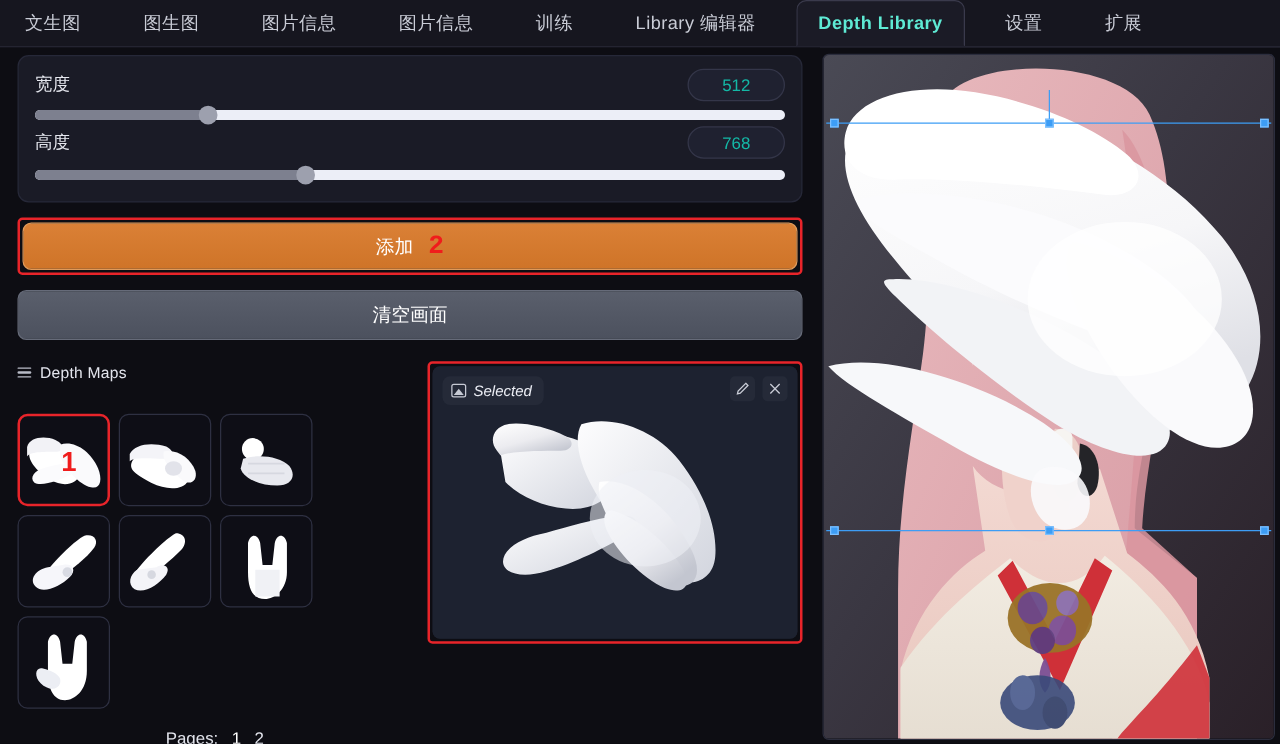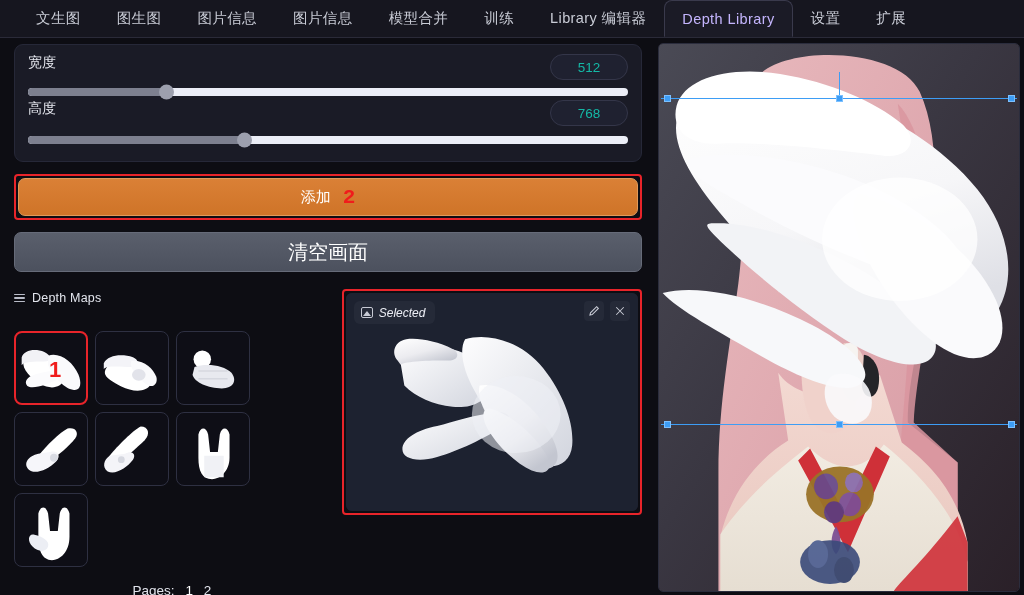--- a/index.html
+++ b/index.html
@@ -9,57 +9,57 @@
     font-family: "Liberation Sans", "DejaVu Sans", sans-serif;
     overflow: hidden;
   }
   #app { position: relative; width: 1024px; height: 595px; background: #0d0d13; }
 
   
   .tabbar {
     position: absolute; top: 0; left: 0; width: 1024px; height: 38px;
     background: #16161f;
     border-bottom: 1px solid #2a2a38;
-    display: flex; align-items: flex-end; padding-left: 18px; gap: 0;
+    display: flex; align-items: flex-end; padding-left: 2px; gap: 14px;
   }
   .tab {
     height: 37px; padding: 0 17px;
     display: flex; align-items: center; justify-content: center;
     font-size: 14.5px; color: #c9ccd6; letter-spacing: .4px;
     background: transparent; border: 1px solid transparent;
     cursor: pointer; white-space: nowrap;
   }
   .tab.active {
-    color: #c4b5fd;
+    color: #5eead4;
     background: #1b1b26;
     border: 1px solid #3a3a4c;
     border-bottom: 1px solid #1b1b26;
     border-radius: 8px 8px 0 0;
-    font-weight: 400;
+    font-weight: 700;
     margin-top: 20px;
   }
 
   
   .left {
     position: absolute; left: 0; top: 38px;
     width: 656px; height: 557px;
     background: #0d0d13;
     padding: 6px 14px 0 14px;
   }
 
   
   .slider-card {
     background: #1a1b26;
     border: 1px solid #262838;
     border-radius: 9px;
     padding: 9px 13px 13px 13px;
   }
   .slider-row { margin-bottom: 4px; }
   .slider-head {
-    display: flex; align-items: flex-start; justify-content: space-between;
+    display: flex; align-items: center; justify-content: space-between;
     height: 28px;
   }
   .slider-label { font-size: 14px; color: #e6e8ef; }
   .num-box {
     width: 78px; height: 26px;
     background: #1f2130; border: 1px solid #343649;
     border-radius: 13px;
     color: #14b8a6; font-size: 13.5px;
     display: flex; align-items: center; justify-content: center;
   }
@@ -97,21 +97,21 @@
   .add-btn .txt { font-size: 15px; color: #ffffff; }
   .annot { color: #f01c1c; font-weight: 700; font-size: 21px; line-height: 1; }
 
   .row2 { display: flex; gap: 12px; margin-top: 12px; }
   .gray-btn {
     flex: 1; height: 40px;
     background: linear-gradient(180deg,#5a5f6c 0%, #4c515e 100%);
     border: 1px solid #666b79;
     border-radius: 7px;
     display: flex; align-items: center; justify-content: center;
-    color: #ffffff; font-size: 20px; cursor: pointer;
+    color: #ffffff; font-size: 15px; cursor: pointer;
   }
 
   
   .lower { display: flex; gap: 12px; margin-top: 17px; }
   .maps-col { width: 322px; }
   .maps-head {
     display: flex; align-items: center; gap: 7px;
     height: 18px; margin-bottom: 24px;
   }
   .list-icon { display: flex; flex-direction: column; gap: 2px; }
@@ -216,21 +216,20 @@
 </head>
 <body>
 
 <div id="app">
 
   <div class="tabbar">
     <div class="tab">文生图</div>
     <div class="tab">图生图</div>
     <div class="tab">图片信息</div>
     <div class="tab">图片信息</div>
-    <div class="tab">模型合并</div>
     <div class="tab">训练</div>
     <div class="tab">Library 编辑器</div>
     <div class="tab active">Depth Library</div>
     <div class="tab">设置</div>
     <div class="tab">扩展</div>
   </div>
 
   <div class="left">
 
     <div class="slider-card">

